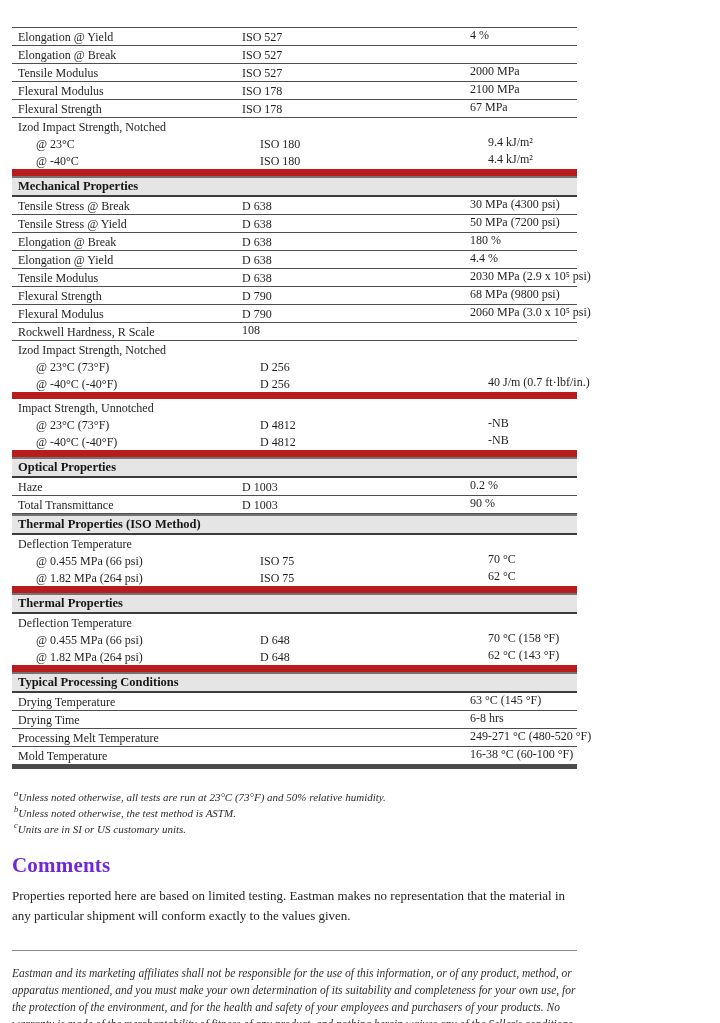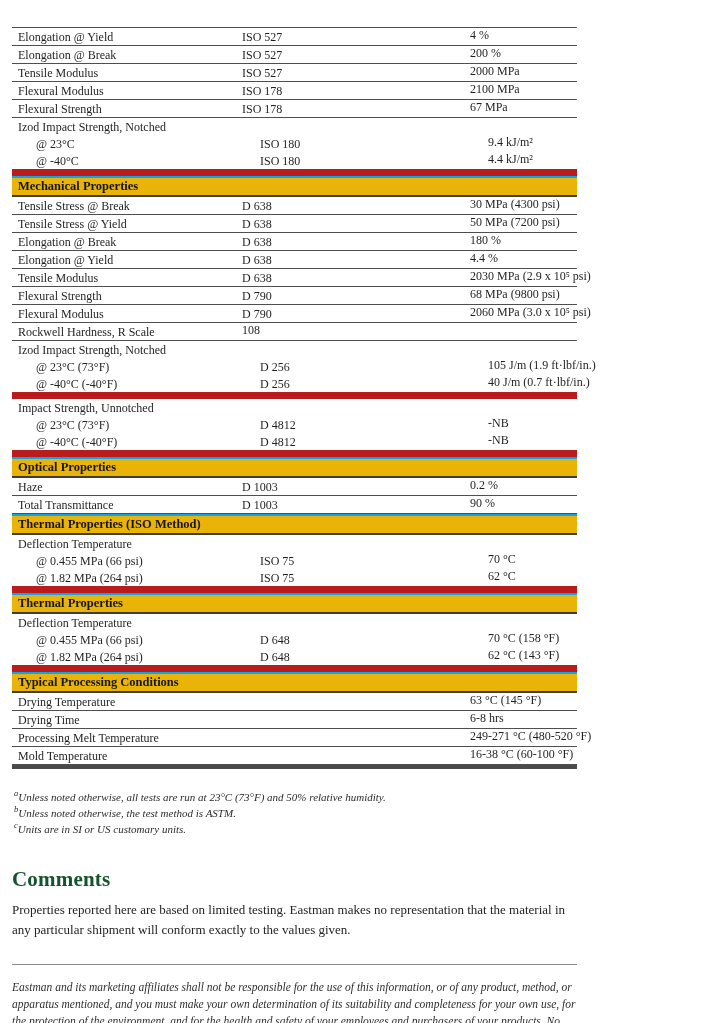--- a/index.html
+++ b/index.html
@@ -14,32 +14,32 @@
   .ptable{border-top:1px solid #4e4e4e;border-bottom:4px solid #4a4a4a;}
   .trow{display:flex;align-items:flex-start;border-bottom:1px solid #4e4e4e;}
   .trow.nolb{border-bottom:none;}
   .tgroup{border-bottom:7px solid #b91c1c;}
   .cell{font-size:12px;line-height:13px;padding:3px 4px 1px 6px;white-space:nowrap;}
   .cell.prop{flex:0 0 214px;}
   .cell.method{flex:0 0 218px;}
   .cell.value{flex:1 1 auto;padding-top:1px;padding-bottom:3px;}
   .cell.indent{padding-left:24px;}
   .trow.section{
-    background:#eab308;border-top:2px solid #0ea5e9;border-bottom:2px solid #3d3d3d;
+    background:#e5e5e5;border-top:2px solid #737373;border-bottom:2px solid #3d3d3d;
   }
   .section-label{font-size:12.5px;font-weight:bold;line-height:13px;padding:2px 4px 2px 6px;color:#161616;}
 
   
   .footnotes{margin-top:20px;padding-left:2px;}
   .footnote{font-style:italic;font-size:11px;line-height:16px;color:#2b2b2b;}
   .footnote sup{font-size:8.5px;font-style:italic;line-height:0;}
 
   
   .comments-title{
-    margin:30px 0 8px 0;font-size:21px;font-weight:bold;color:#14532d;letter-spacing:.2px;
+    margin:16px 0 8px 0;font-size:21px;font-weight:bold;color:#6d28d9;letter-spacing:.2px;
   }
   .comments-body{margin:0;font-size:13px;line-height:20px;color:#232323;max-width:676px;}
 
   .rule{border:none;border-top:1px solid #8a8a8a;margin:24px 0 14px 0;}
 
   .disclaimer{
     margin:0;font-style:italic;font-size:11.5px;line-height:17px;color:#2e2e2e;max-width:676px;
   }
 </style>
 </head>
@@ -50,21 +50,20 @@
   <div class="ptable">
     <div id="tbody">
         <div class="trow data">
           <span class="cell prop">Elongation @ Yield</span>
           <span class="cell method">ISO 527</span>
           <span class="cell value">4 %</span>
         </div>
         <div class="trow data">
           <span class="cell prop">Elongation @ Break</span>
           <span class="cell method">ISO 527</span>
-          <span class="cell value">200 %</span>
         </div>
         <div class="trow data">
           <span class="cell prop">Tensile Modulus</span>
           <span class="cell method">ISO 527</span>
           <span class="cell value">2000 MPa</span>
         </div>
         <div class="trow data">
           <span class="cell prop">Flexural Modulus</span>
           <span class="cell method">ISO 178</span>
           <span class="cell value">2100 MPa</span>
@@ -131,21 +130,20 @@
           <span class="cell prop">Rockwell Hardness, R Scale</span>
           <span class="cell value">108</span>
         </div>
         <div class="tgroup">
           <div class="trow nolb">
             <span class="cell prop">Izod Impact Strength, Notched</span>
           </div>
           <div class="trow nolb">
             <span class="cell prop indent">@ 23°C (73°F)</span>
             <span class="cell method">D 256</span>
-            <span class="cell value">105 J/m (1.9 ft·lbf/in.)</span>
           </div>
           <div class="trow nolb">
             <span class="cell prop indent">@ -40°C (-40°F)</span>
             <span class="cell method">D 256</span>
             <span class="cell value">40 J/m (0.7 ft·lbf/in.)</span>
           </div>
         </div>
         <div class="tgroup">
           <div class="trow nolb">
             <span class="cell prop">Impact Strength, Unnotched</span>

